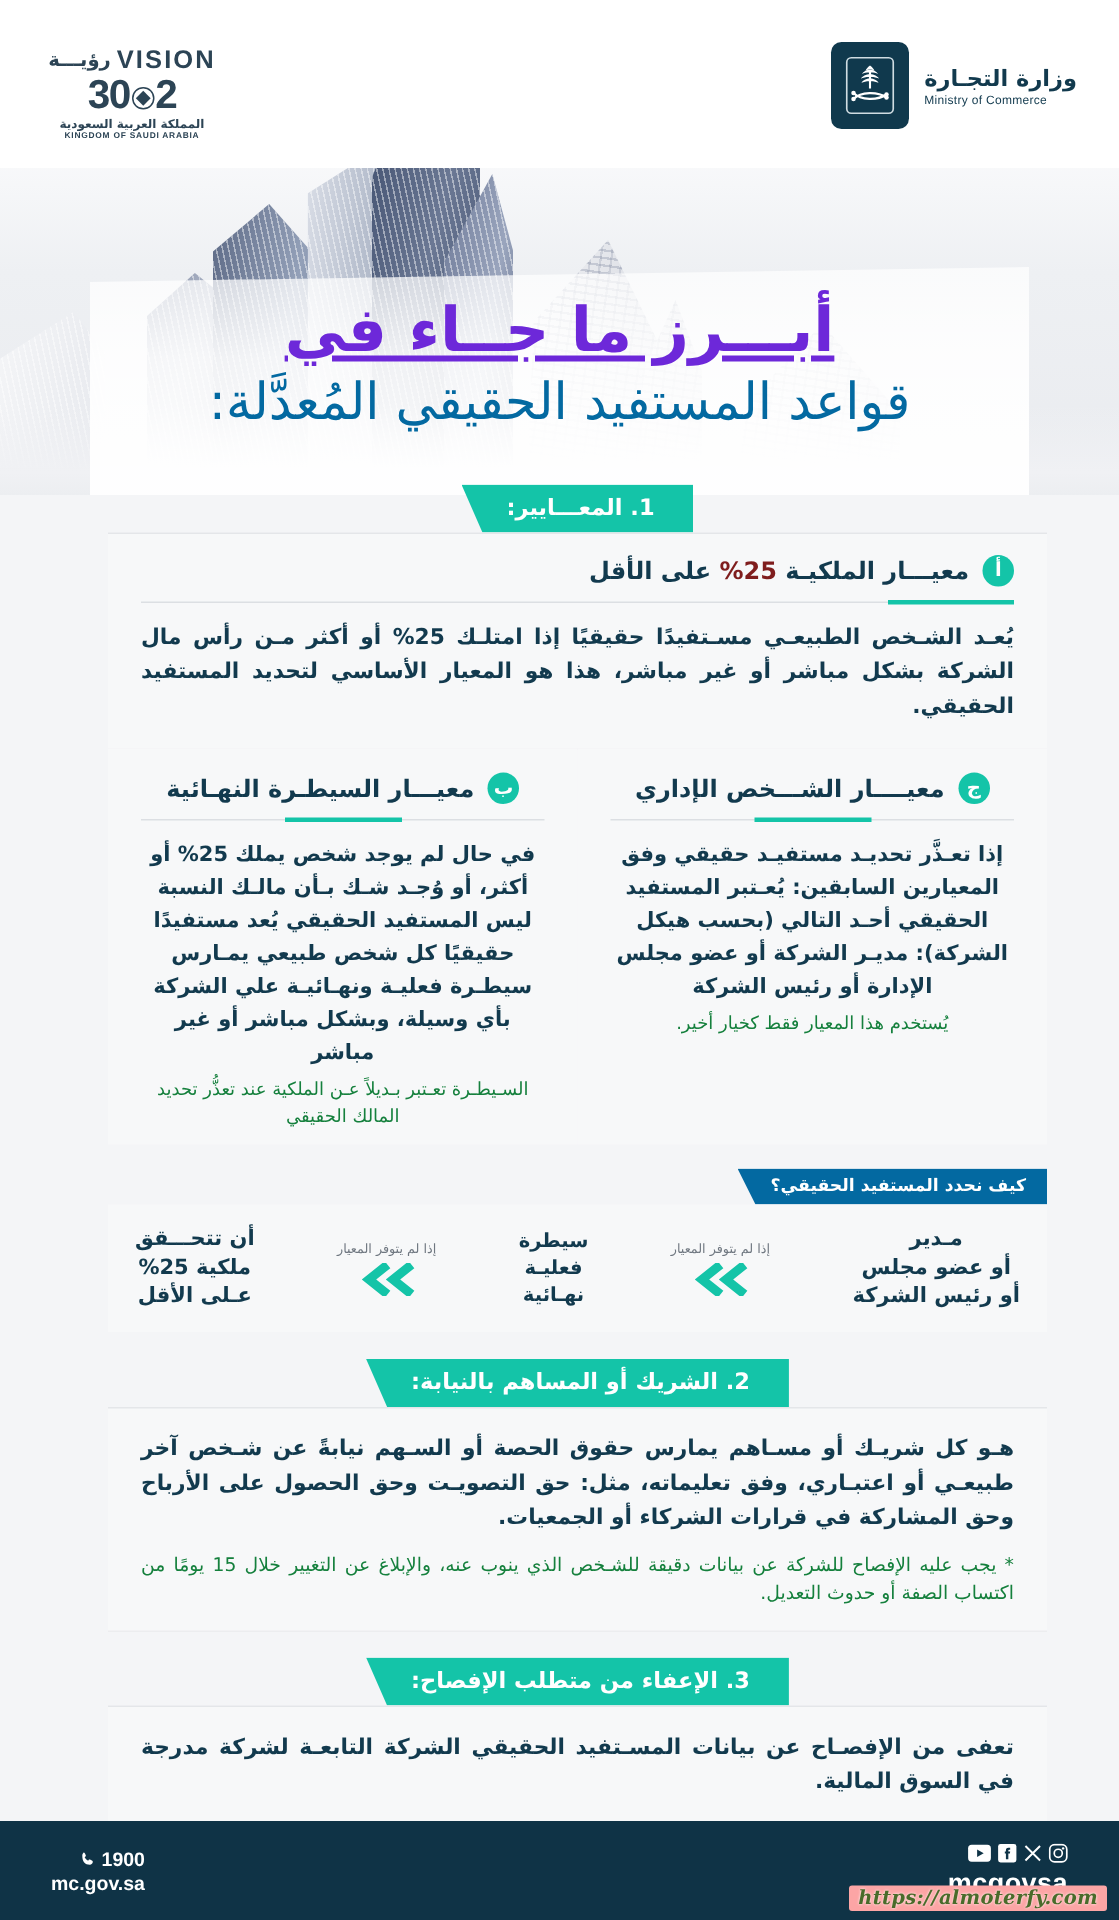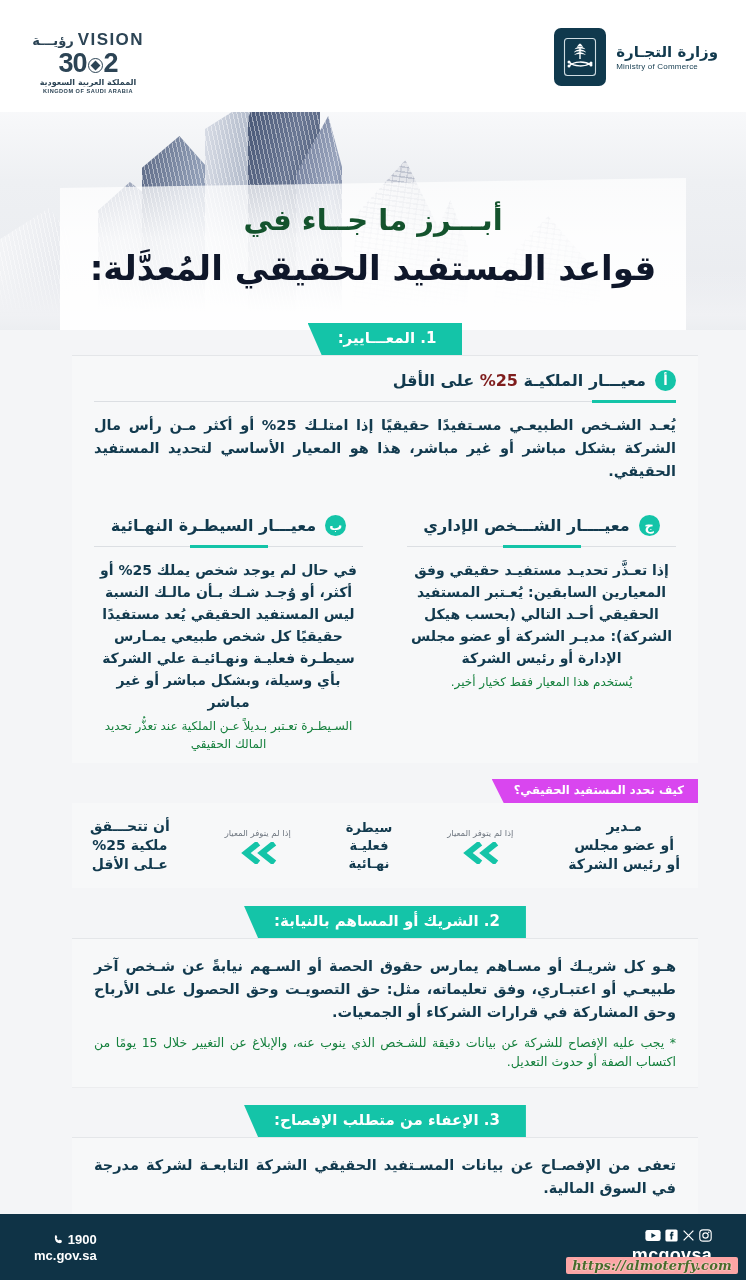--- a/index.html
+++ b/index.html
@@ -56,22 +56,22 @@
   .facade2 { position:absolute; inset:0; background-image:repeating-linear-gradient(8deg, rgba(120,130,155,.30) 0 1.5px, rgba(0,0,0,0) 1.5px 5px), repeating-linear-gradient(98deg, rgba(120,130,155,.22) 0 1.5px, rgba(0,0,0,0) 1.5px 7px); }
   .hero-fade { position:absolute; left:0; bottom:0; width:746px; height:60px; background:linear-gradient(180deg,rgba(244,245,247,0) 0%,#f0f1f4 75%,#eceef1 100%); }
 
   
   .title-panel {
     position:absolute; left:60px; top:178px; width:626px; height:152px; z-index:3;
     background:linear-gradient(180deg, rgba(255,255,255,.70) 0%, rgba(255,255,255,.90) 40%, rgba(255,255,255,.97) 100%);
     clip-path:polygon(0 10px, 100% 0, 100% 100%, 0 100%);
   }
   .title-wrap { position:absolute; left:60px; top:178px; width:626px; height:152px; z-index:4; padding:16px 24px 0 24px; text-align:center; }
-  .title-l1 { font-size:29px; font-weight:700; color:#14532d; line-height:52px; letter-spacing:1px; }
-  .title-l2 { font-size:34px; font-weight:700; color:#0f172a; line-height:44px; }
+  .title-l1 { font-size:41px; font-weight:700; color:#6d28d9; line-height:52px; letter-spacing:1px;text-decoration:underline; }
+  .title-l2 { font-size:34px; font-weight:400; color:#0369a1; line-height:44px; }
 
   
   .content { position:absolute; left:12px; top:0; width:746px; z-index:5; }
 
   .sec-tab-row { display:flex; justify-content:center; }
   .sec-tab {
     background:#14c4a8; color:#ffffff; font-weight:700; font-size:15px;
     padding:6px 26px 7px 30px; line-height:19px;
     clip-path:polygon(0 0, 100% 0, 100% 100%, 14px 100%);
     position:relative; z-index:7; white-space:nowrap;
@@ -104,21 +104,21 @@
   .col-left { border-left:0; }
   .col .body-txt { text-align:center; font-size:14px; line-height:22px; }
   .col .note-txt { text-align:center; font-size:12px; line-height:18px; }
   .col .crit-head { justify-content:center; }
   .col .rule-wrap .accent { right:50%; transform:translateX(50%); width:78px; }
 
   
   .flow-wrap { margin:16px 60px 0 60px; }
   .flow-head-row { display:flex; justify-content:flex-start; }
   .flow-head {
-    background:#d946ef; color:#ffffff; font-size:11.5px; font-weight:700;
+    background:#0369a1; color:#ffffff; font-size:11.5px; font-weight:700;
     padding:4px 14px 5px 22px; line-height:15px;
     clip-path:polygon(0 0, 100% 0, 100% 100%, 12px 100%);
   }
   .flow-box {
     background:#f7f8f9; display:flex; align-items:center; justify-content:space-between;
     padding:14px 18px; gap:4px;
   }
   .flow-item { text-align:center; font-size:14px; font-weight:700; color:#123a4e; line-height:19px; flex:0 0 auto; }
   .flow-item.small { font-size:13px; line-height:18px; }
   .flow-conn { text-align:center; flex:0 0 auto; }

